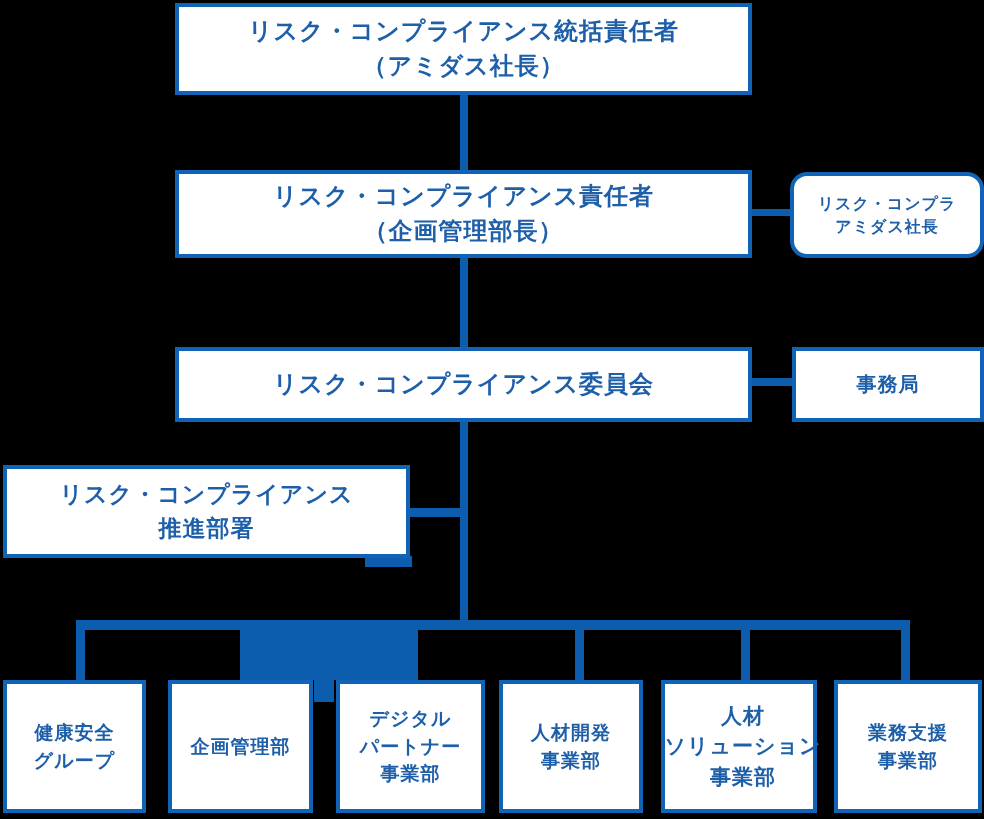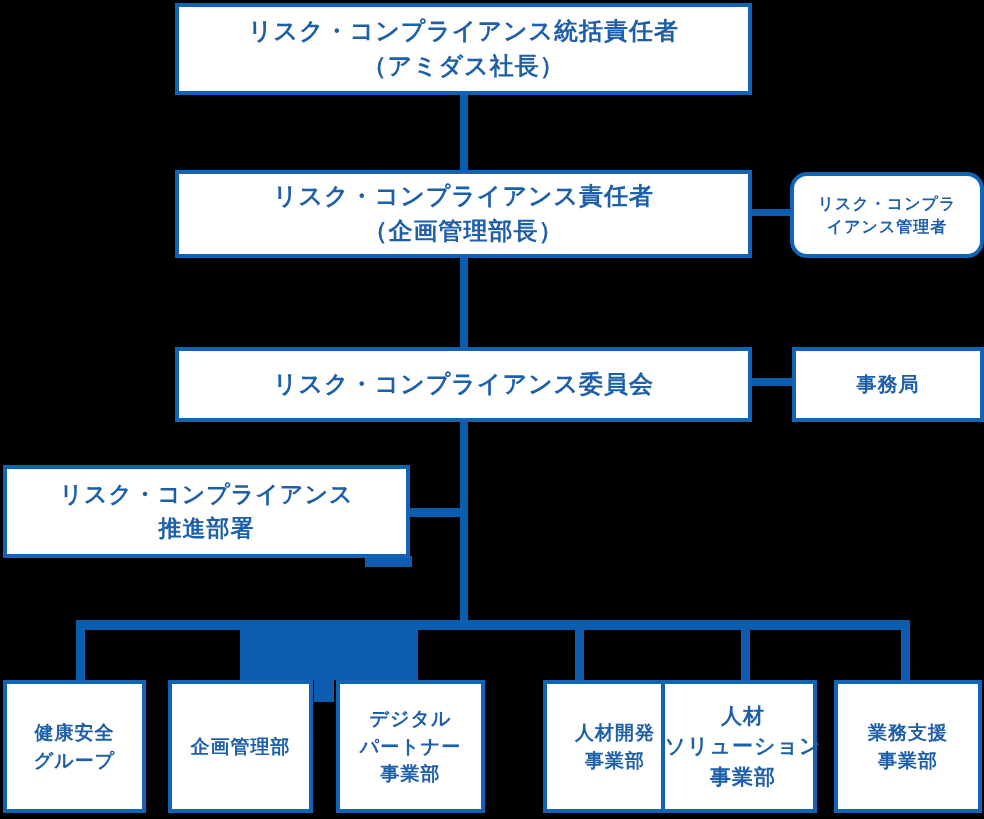--- a/index.html
+++ b/index.html
@@ -72,21 +72,21 @@
     <span class="ln">（企画管理部長）</span>
   </div>
 
   <div class="node fs24" style="left:175px;top:3px;width:577px;height:92px;">
     <span class="ln">リスク・コンプライアンス統括責任者</span>
     <span class="ln">（アミダス社長）</span>
   </div>
 
   <div class="node fs16" style="left:790px;top:172px;width:194px;height:86px;border-radius:17px;">
     <span class="ln">リスク・コンプラ</span>
-    <span class="ln">イアンス管理者</span>
+    <span class="ln">アミダス社長</span>
   </div>
 
   <div class="node fs24" style="left:175px;top:347px;width:577px;height:75px;">
     <span class="ln">リスク・コンプライアンス委員会</span>
   </div>
 
   <div class="node fs20" style="left:792px;top:347px;width:192px;height:75px;">
     <span class="ln">事務局</span>
   </div>
 
@@ -103,21 +103,21 @@
   <div class="node fs19" style="left:168px;top:680px;width:145px;height:133px;text-align:center;">
     <span class="ln">企画管理部</span>
   </div>
 
   <div class="node fs19" style="left:336px;top:680px;width:149px;height:133px;">
     <span class="ln">デジタル</span>
     <span class="ln">パートナー</span>
     <span class="ln">事業部</span>
   </div>
 
-  <div class="node fs19" style="left:499px;top:680px;width:144px;height:133px;margin-left:44px;">
+  <div class="node fs19" style="left:499px;top:680px;width:144px;height:133px;">
     <span class="ln">人材開発</span>
     <span class="ln">事業部</span>
   </div>
 
   <div class="node fs17" style="left:661px;top:680px;width:156px;height:133px;">
     <span class="ln">人材</span>
     <span class="ln">ソリューション</span>
     <span class="ln">事業部</span>
   </div>
 

